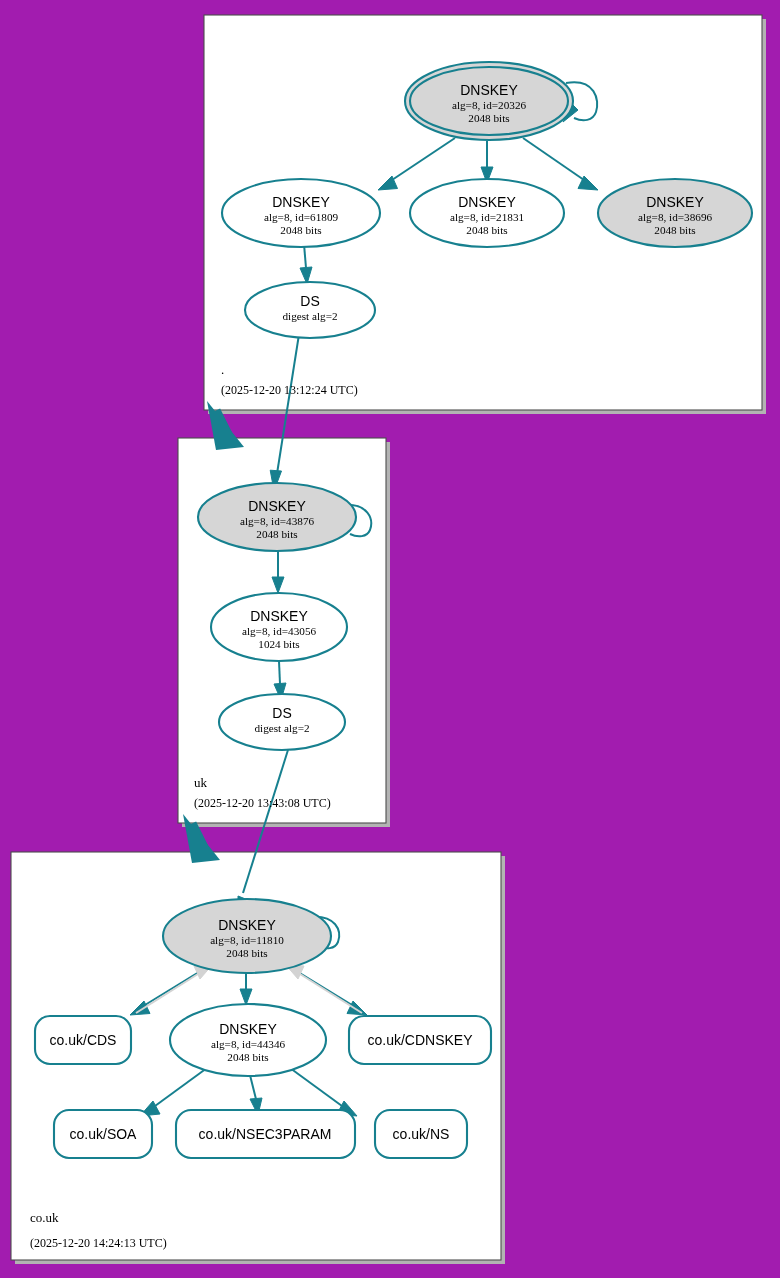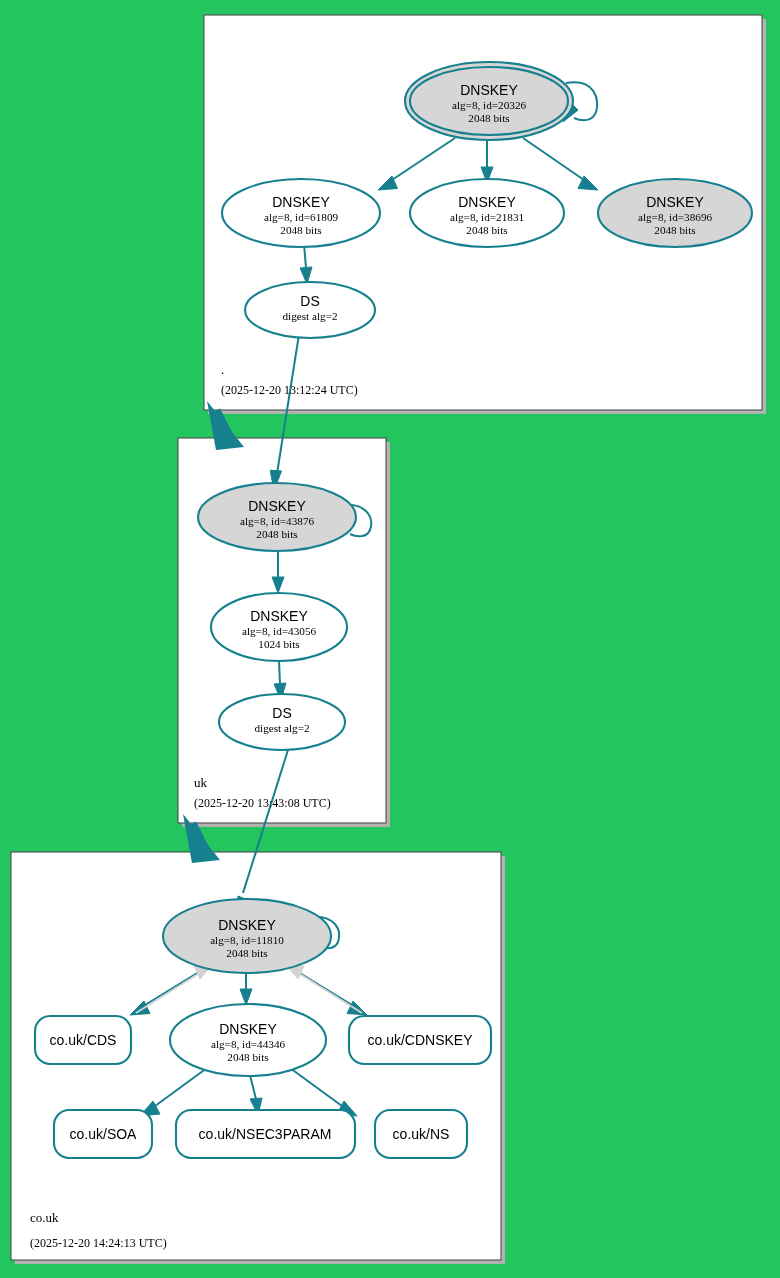--- a/index.html
+++ b/index.html
@@ -4,21 +4,21 @@
 <style>
   html, body {
     margin: 0;
     padding: 0;
     background: #ffffff;
   }
   #canvas {
     position: relative;
     width: 780px;
     height: 1278px;
-    background: #22c55e;
+    background: #a21caf;
     overflow: hidden;
     font-family: "Liberation Sans", sans-serif;
   }
   svg.layer {
     position: absolute;
     left: 0;
     top: 0;
     width: 780px;
     height: 1278px;
   }

